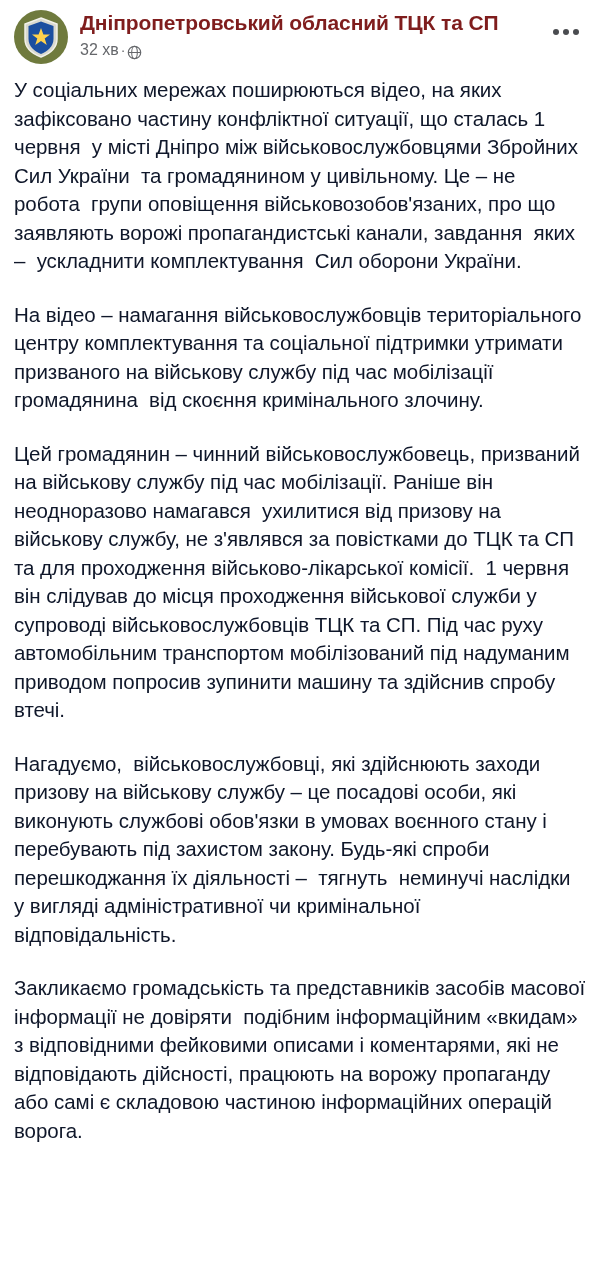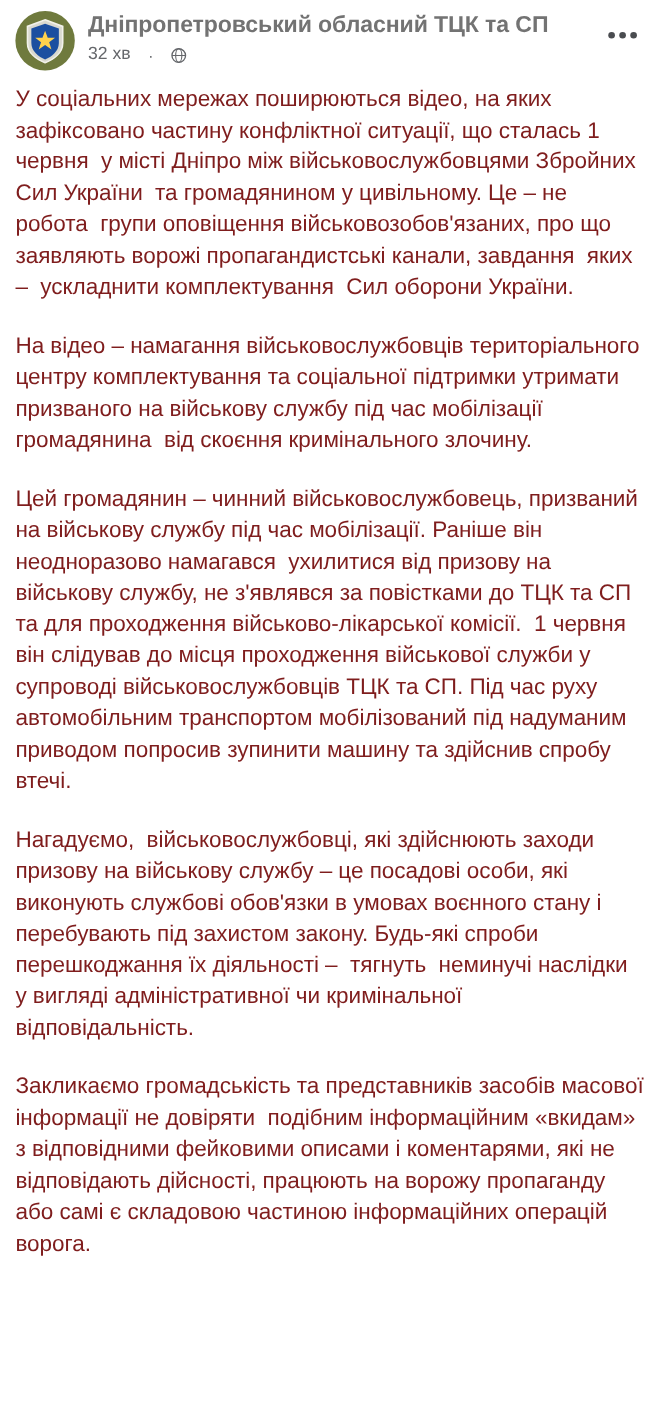--- a/index.html
+++ b/index.html
@@ -44,30 +44,30 @@
 
   .header-text {
     flex: 1 1 auto;
     padding-left: 12px;
     min-width: 0;
   }
   .page-name {
     font-size: 21px;
     font-weight: bold;
     line-height: 26px;
-    color: #737373;
+    color: #7f1d1d;
     letter-spacing: -0.1px;
     white-space: nowrap;
     overflow: hidden;
     text-overflow: ellipsis;
   }
   .meta-row {
     display: flex;
-    align-items: center;
-    gap: 16px;
+    align-items: flex-end;
+    gap: 2px;
     margin-top: 4px;
     color: #65676b;
     font-size: 16px;
     line-height: 20px;
   }
   .meta-dot {
     font-size: 14px;
     line-height: 20px;
     color: #65676b;
   }
@@ -96,21 +96,21 @@
   }
 
   
   .post-body {
     padding: 8px 14px 18px 14px;
     box-sizing: border-box;
   }
   .para {
     font-size: 20.5px;
     line-height: 28.5px;
-    color: #7f1d1d;
+    color: #0f172a;
     margin: 0 0 25px 0;
     white-space: pre-wrap;
     word-wrap: break-word;
     letter-spacing: -0.05px;
   }
   .para:last-child { margin-bottom: 0; }
 </style>
 </head>
 <body>
 

